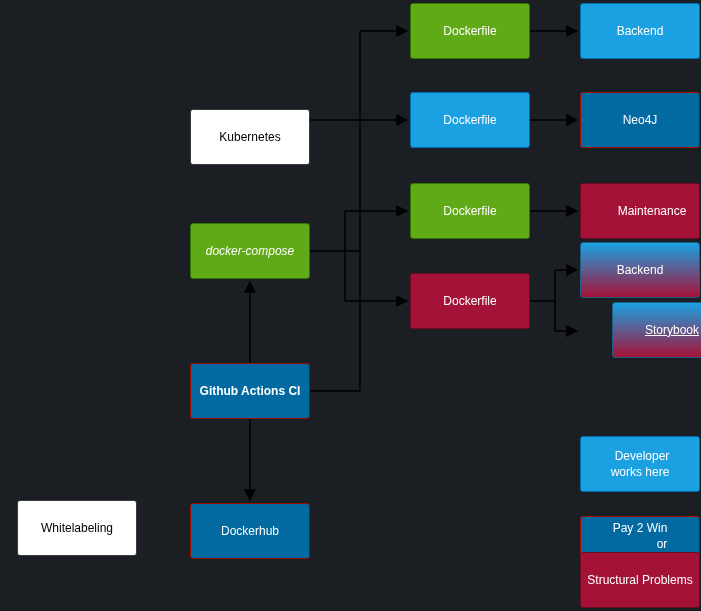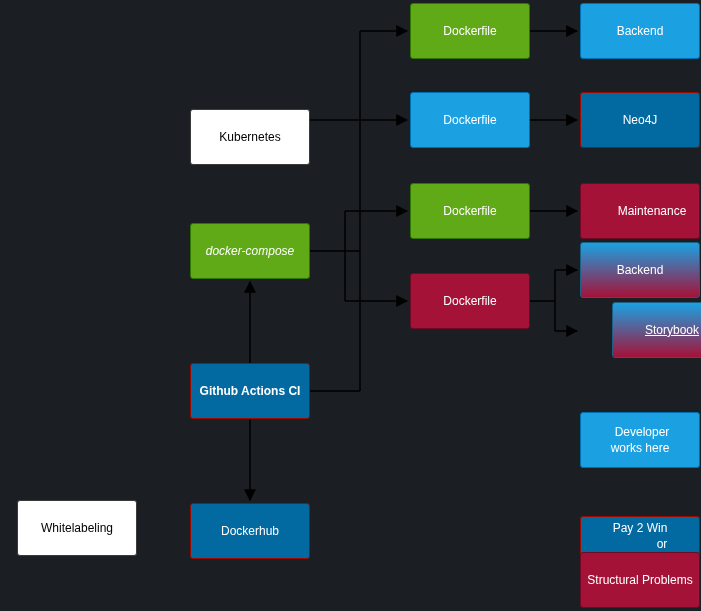--- a/index.html
+++ b/index.html
@@ -38,21 +38,21 @@
   #n-whitelabeling{left:17px;top:500px;}
   #n-df-backend   {left:410px;top:3px;}
   #n-df-neo4j     {left:410px;top:92px;}
   #n-df-maint     {left:410px;top:183px;}
   #n-df-webapp    {left:410px;top:273px;}
   #n-backend      {left:580px;top:3px;}
   #n-neo4j        {left:580px;top:92px;}
   #n-maintenance  {left:580px;top:183px;padding-left:24px;}
   #n-webapp       {left:580px;top:242px;}
   #n-storybook    {left:612px;top:302px;text-decoration:underline;}
-  #n-developer    {left:580px;top:412px;}
+  #n-developer    {left:580px;top:436px;}
   #n-pay2win      {left:580px;top:492px;margin-top:24px;}
   #n-structural   {left:580px;top:552px;}
 </style>
 </head>
 <body>
 
 <div id="canvas">
 
   <svg id="edges" xmlns="http://www.w3.org/2000/svg">
     <defs>

